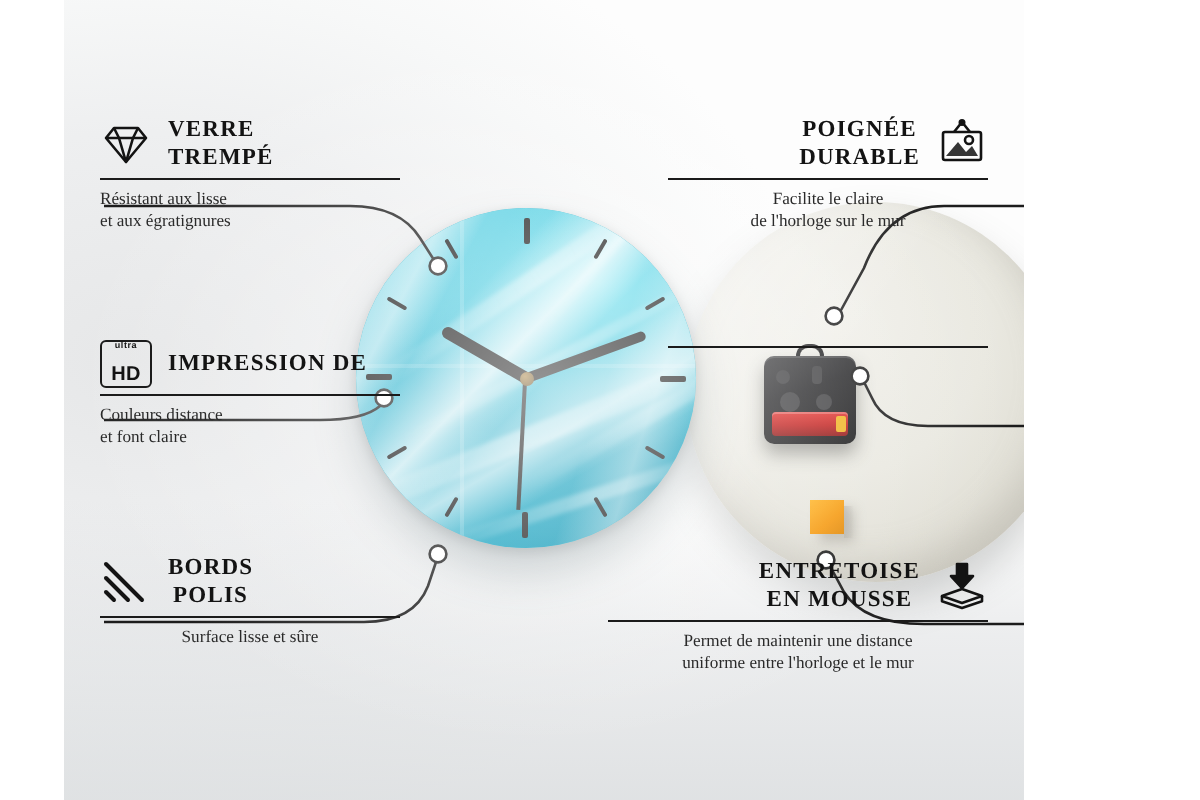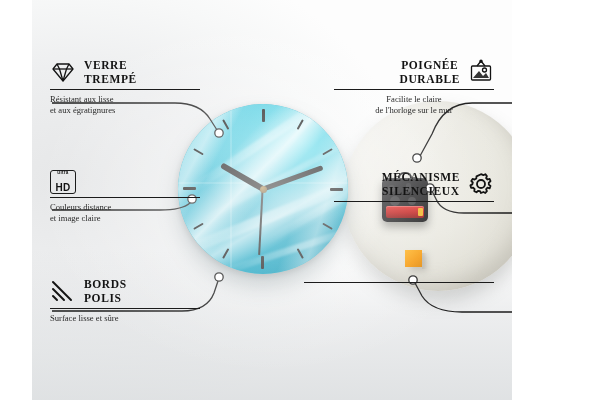--- a/index.html
+++ b/index.html
@@ -278,30 +278,30 @@
     </div>
   </div>
 
   <div class="callout co-left" style="left:18px; top:170px; width:150px;">
     <div class="co-head">
       <span class="hd-badge">
         <span class="u">ultra</span>
         <span class="h">HD</span>
       </span>
       <span class="co-title">
-        <br>
-      </span>
-    </div>
-    <div class="co-rule"></div>
-    <div class="co-sub">
-      <span>Couleurs distance</span><br><span>et image claire</span>
-    </div>
-  </div>
-
-  <div class="callout co-left" style="left:18px; top:277px; width:150px;">
+        <span>IMPRESSION DE</span><br>
+      </span>
+    </div>
+    <div class="co-rule"></div>
+    <div class="co-sub">
+      <span>Couleurs distance</span><br><span>et font claire</span>
+    </div>
+  </div>
+
+  <div class="callout co-left" style="left:18px; top:277px; width:150px;text-align:center;">
     <div class="co-head">
       <span class="ico">
         <svg viewBox="0 0 26 26">
             <g stroke="currentColor" stroke-width="2" stroke-linecap="round">
           <line x1="3" y1="4" x2="21" y2="22"></line>
           <line x1="3" y1="11" x2="14" y2="22"></line>
           <line x1="3" y1="18" x2="7" y2="22"></line>
         </g>
           </svg>
       </span>
@@ -332,33 +332,37 @@
           </svg>
       </span>
     </div>
     <div class="co-rule"></div>
     <div class="co-sub">
       <span>Facilite le claire</span><br><span>de l'horloge sur le mur</span>
     </div>
   </div>
 
   <div class="callout co-right" style="right:18px; top:170px; width:160px;">
-    <div class="co-head">
-      <span class="co-title">
-        <span>MÉCANISME</span><br><span>SILENCIEUX</span>
+    <div class="co-rule"></div>
+  </div>
+
+  <div class="callout co-right" style="right:18px; top:279px; width:190px;">
+    <div class="co-head">
+      <span class="co-title">
+        <span>ENTRETOISE</span><br><span>EN MOUSSE</span>
       </span>
       <span class="ico">
         <svg viewBox="0 0 26 26">
-            <g fill="none" stroke="currentColor" stroke-width="1.8" stroke-linejoin="round">
-          <path d="M13 3.2 l2.4 1 1.9 -1 1.6 1.9 -0.8 2 1.4 1.4 2.1 -0.6 0.9 2.3 -1.7 1.4 0 2 1.7 1.4 -0.9 2.3 -2.1 -0.6 -1.4 1.4 0.8 2 -1.6 1.9 -1.9 -1 -2.4 1 -1 -1.9 -2 -0.3 -1.5 1.5 -2.2 -1.1 0.3 -2.1 -1.4 -1.5 -2.1 0.2 -0.7 -2.4 1.9 -1 0.5 -1.9 -1.5 -1.5 1.3 -2.1 2 0.7 1.7 -1.1 0.2 -2.1z"></path>
-          <circle cx="13" cy="13" r="4"></circle>
+            <g fill="none" stroke="currentColor" stroke-width="1.3" stroke-linejoin="round">
+          <path d="M10.5 2 h5 v6 h3 l-5.5 6 -5.5 -6 h3 z" fill="currentColor"></path>
+          <path d="M13 14.5 L23 18 L13 21.5 L3 18 Z"></path>
+          <path d="M3 18 v2.6 L13 24 L23 20.6 V18"></path>
         </g>
           </svg>
       </span>
     </div>
     <div class="co-rule"></div>
-  </div>
-
-  <div class="callout co-right" style="right:18px; top:279px; width:190px;">
-    <div class="co-rule"></div>
+    <div class="co-sub">
+      <span>Permet de maintenir une distance</span><br><span>uniforme entre l'horloge et le mur</span>
+    </div>
   </div>
 
 </div>
 
 </body></html>

